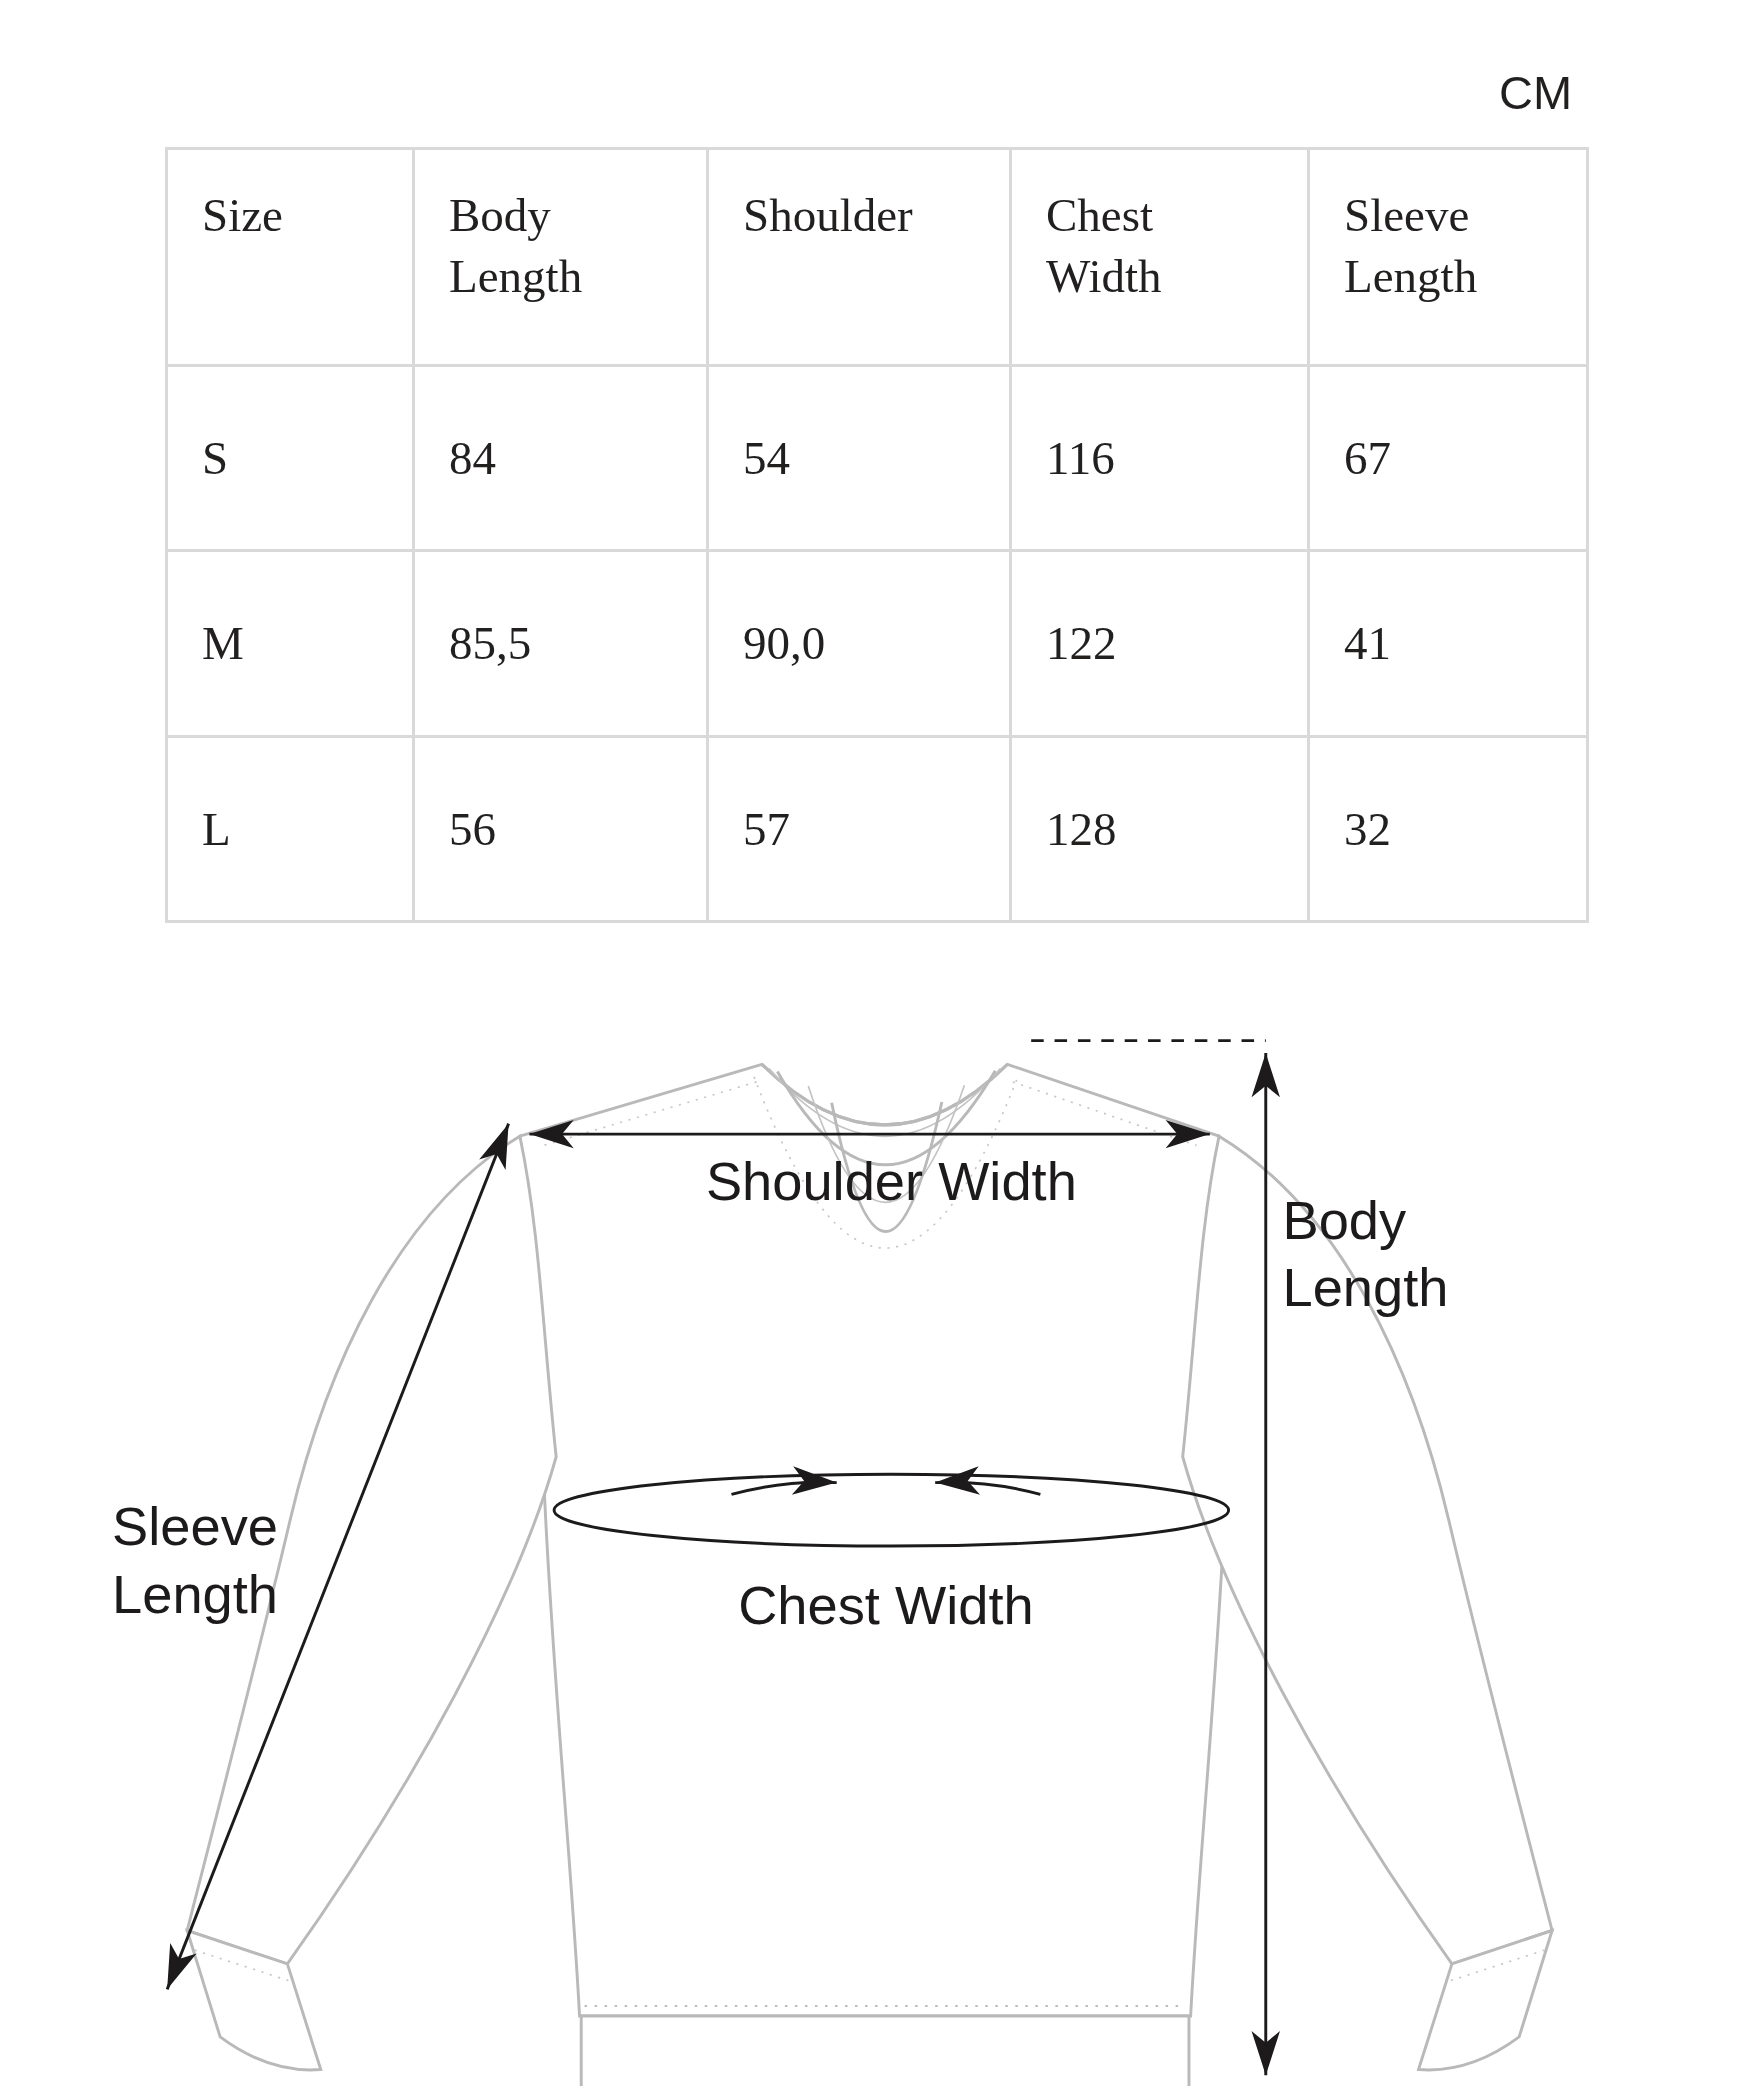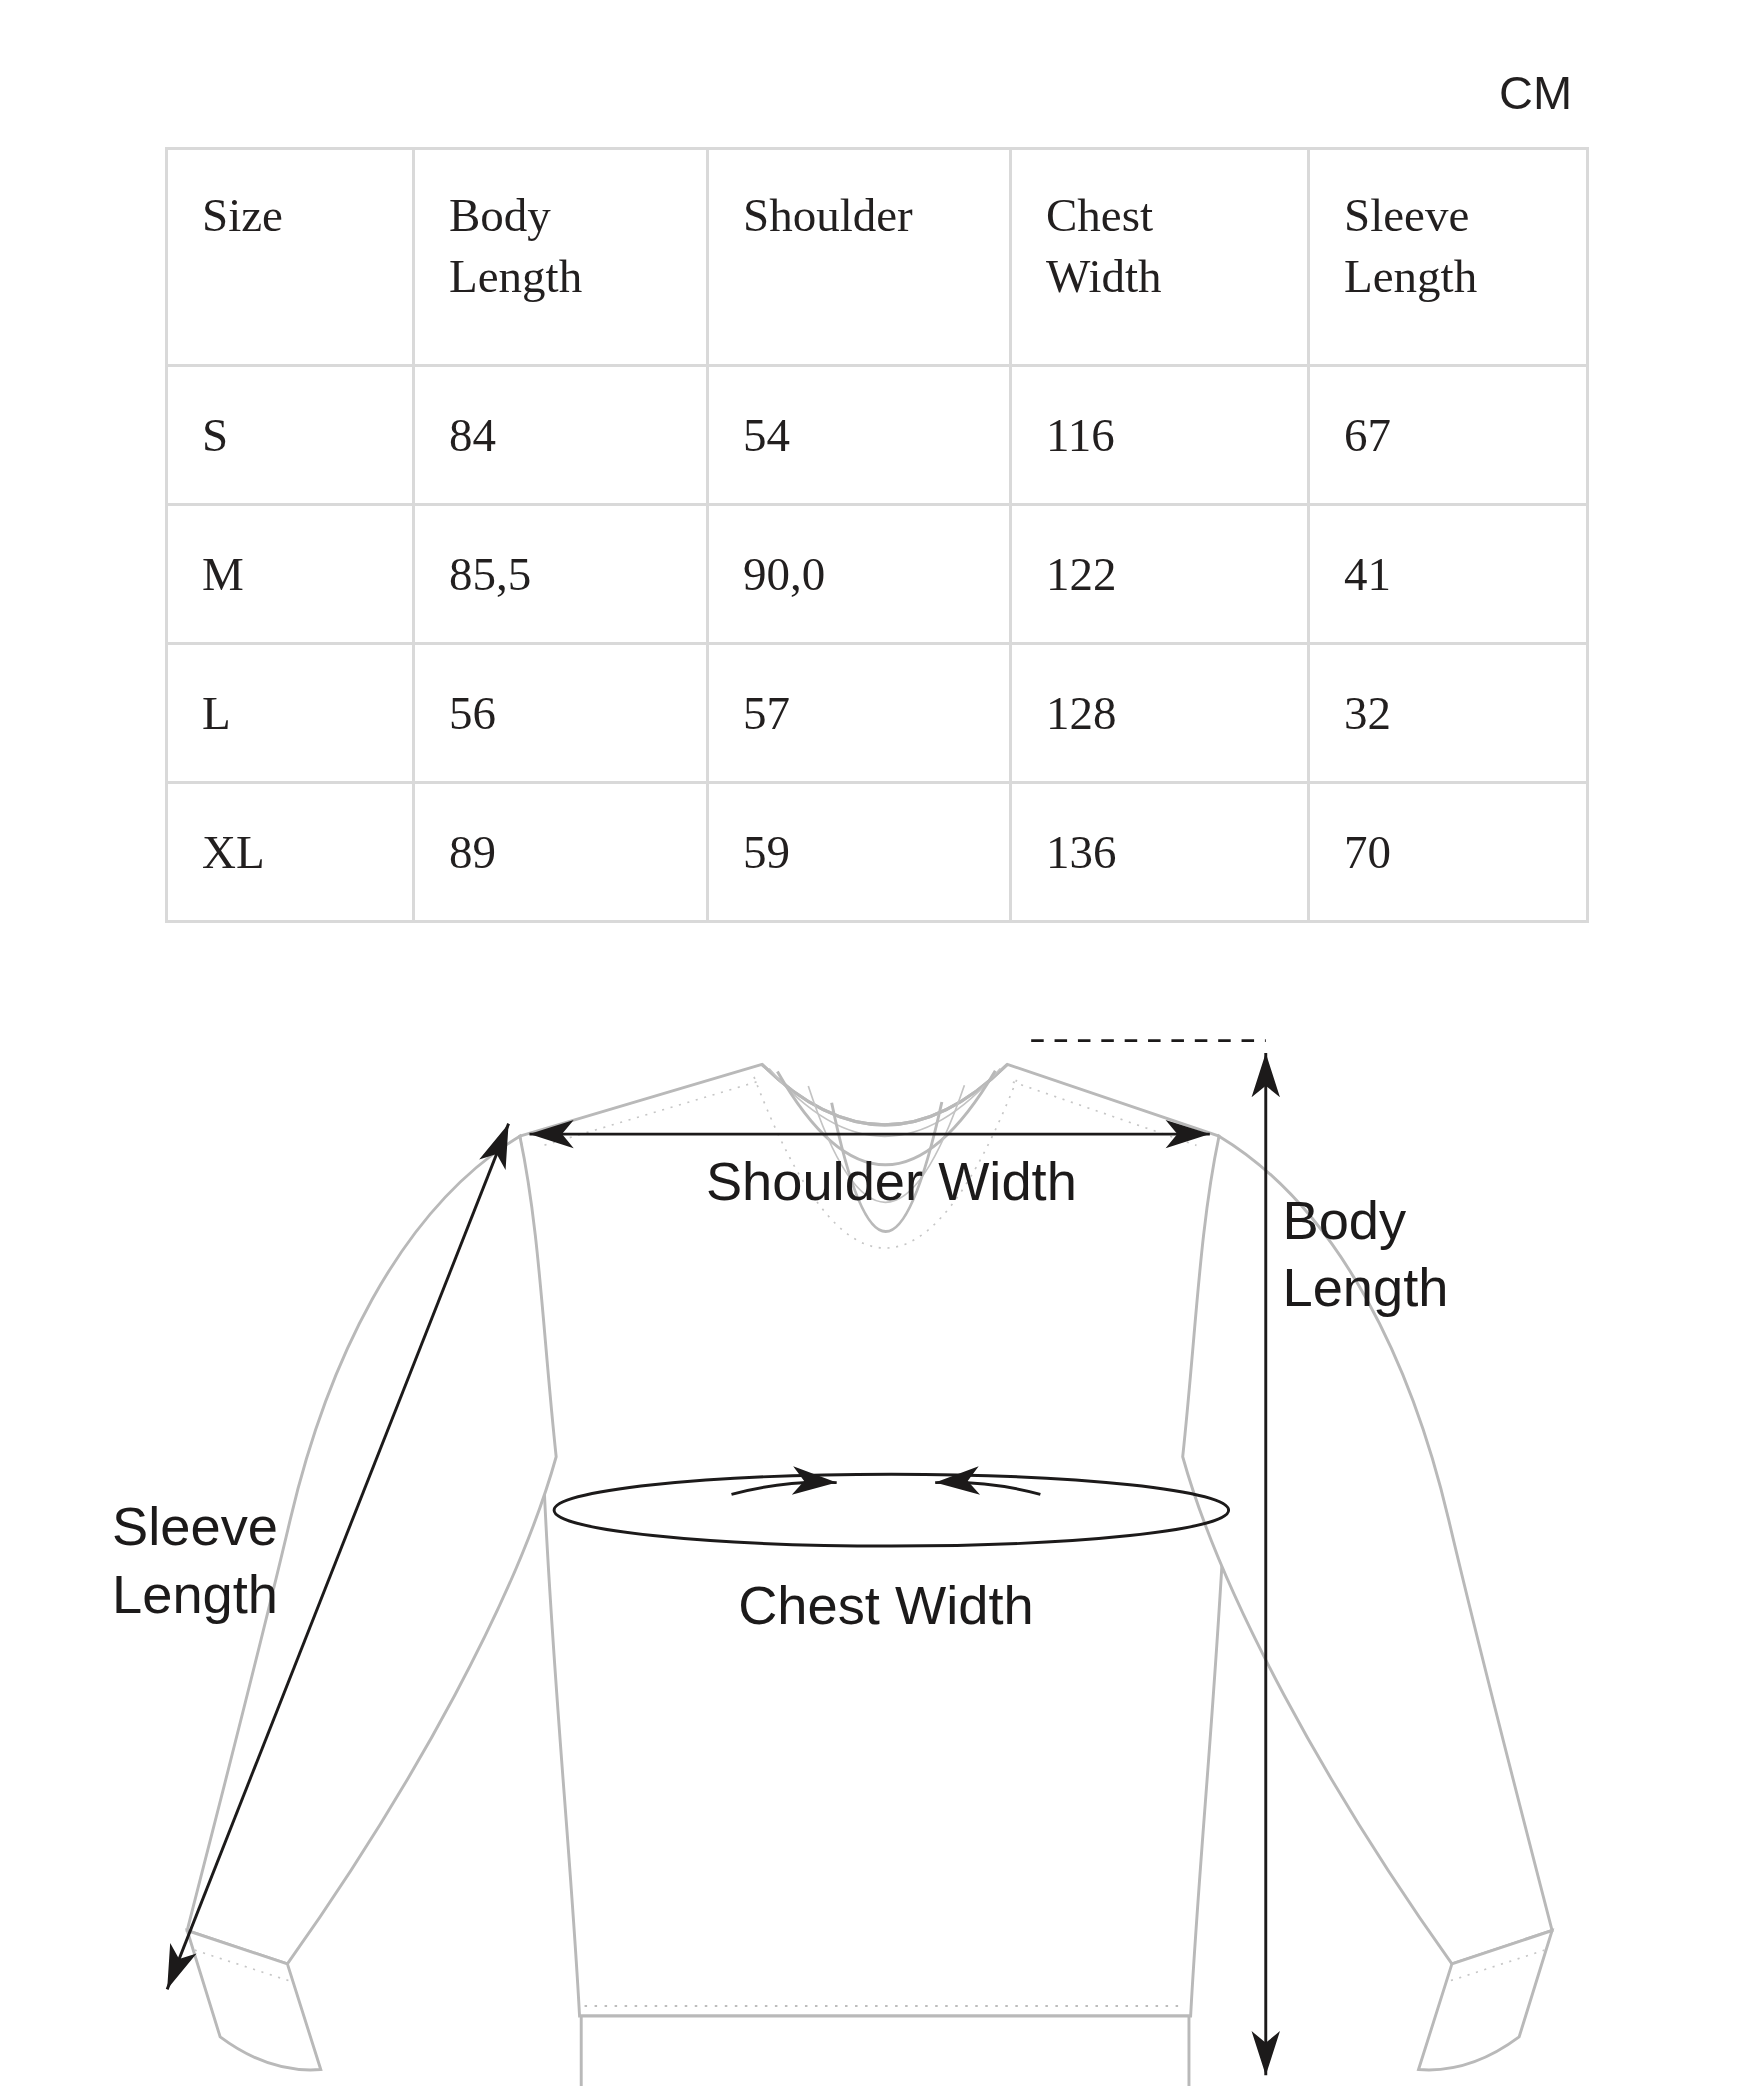--- a/index.html
+++ b/index.html
@@ -116,27 +116,20 @@
         <td>122</td>
         <td>41</td>
       </tr>
       <tr>
         <td>L</td>
         <td>56</td>
         <td>57</td>
         <td>128</td>
         <td>32</td>
       </tr>
-      <tr>
-        <td>XL</td>
-        <td>89</td>
-        <td>59</td>
-        <td>136</td>
-        <td>70</td>
-      </tr>
     </tbody>
   </table>
 
   <svg id="diagram-svg" viewBox="0 0 4218 5527" xmlns="http://www.w3.org/2000/svg">
     <defs>
       <marker id="ah" viewBox="0 0 120 80" refX="112" refY="40" markerWidth="120" markerHeight="80" markerUnits="userSpaceOnUse" orient="auto-start-reverse">
         <path d="M 6 6 L 112 40 L 6 74 L 34 40 Z" fill="#1c1a1a"></path>
       </marker>
     </defs>
 

